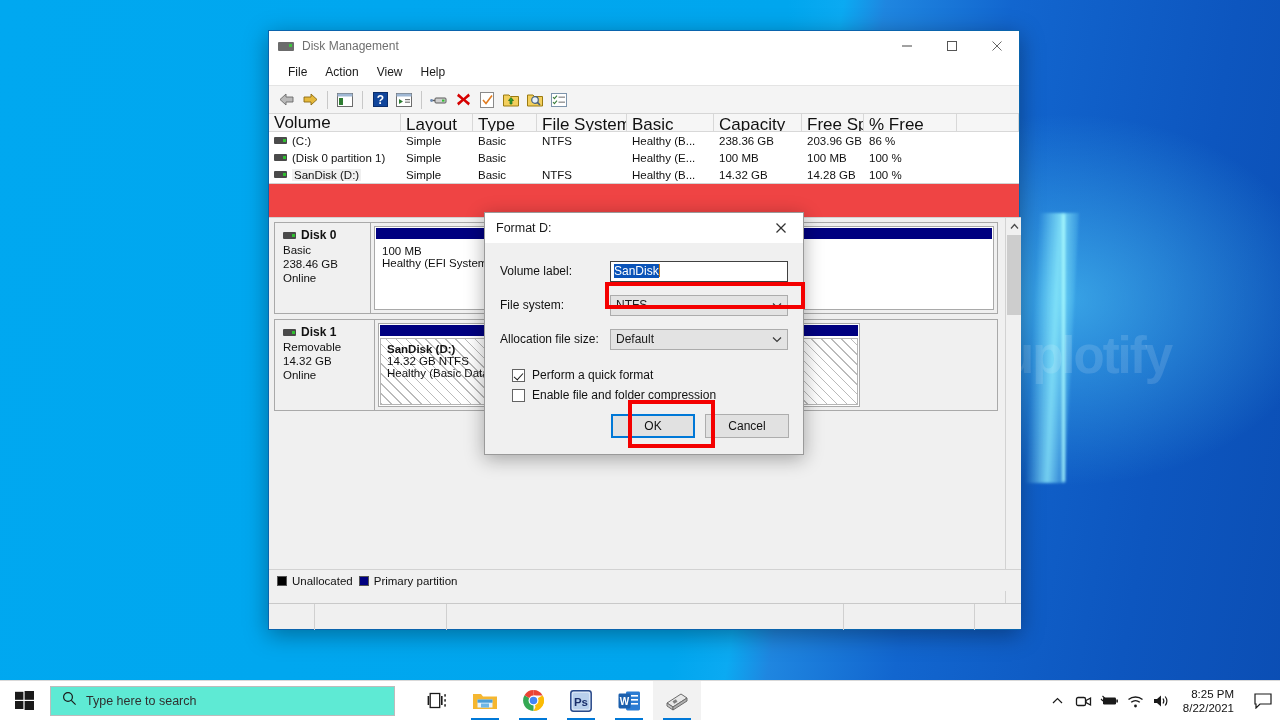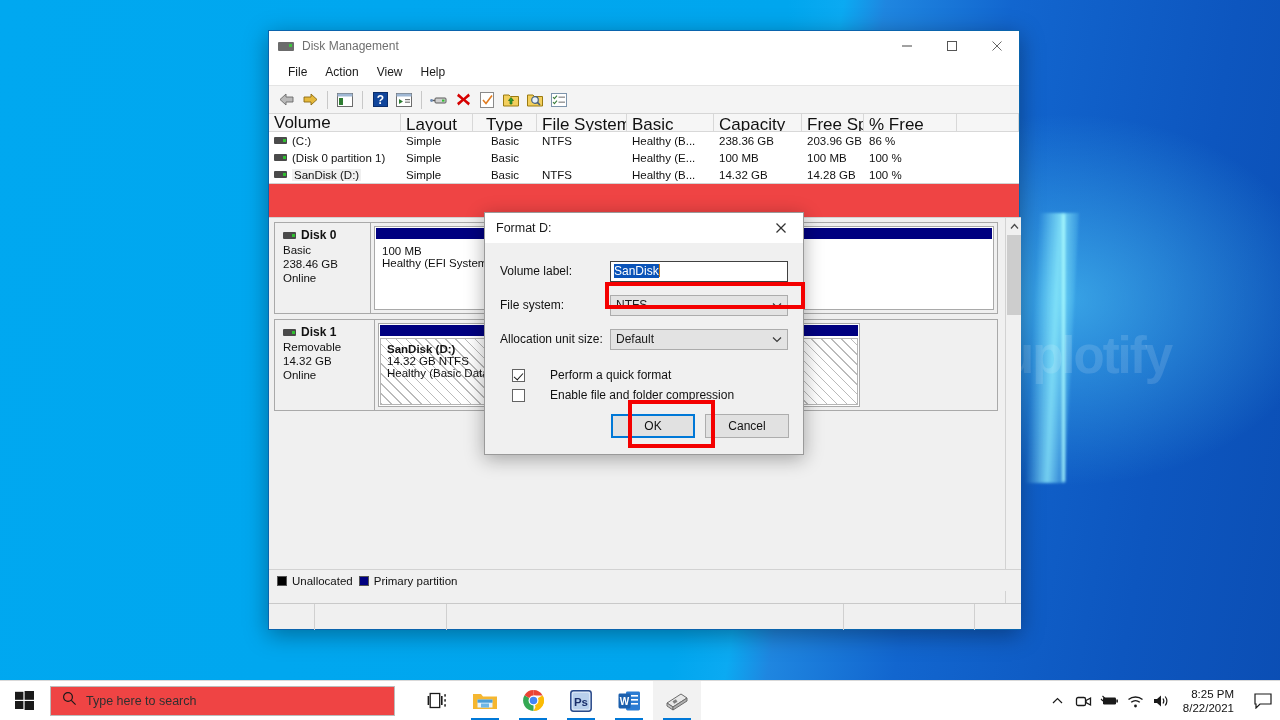--- a/index.html
+++ b/index.html
@@ -103,21 +103,21 @@
     border-right:1px solid #d8d8d8;
     overflow:hidden; white-space:nowrap;
   }
   .vol-row { display:flex; height:17px; align-items:center; }
   .vol-row > div {
     font-size:11.5px; color:#111; padding:0 5px;
     overflow:hidden; white-space:nowrap;
   }
   .vol-c0 { width:132px; display:flex; align-items:center; gap:5px; }
   .vol-c1 { width:72px; }
-  .vol-c2 { width:64px;text-align:center; }
+  .vol-c2 { width:64px; }
   .vol-c3 { width:90px; }
   .vol-c4 { width:87px; }
   .vol-c5 { width:88px; }
   .vol-c6 { width:62px; }
   .vol-c7 { width:93px; }
   .vol-c8 { width:62px; }
   .drive-glyph { width:13px; height:7px; background:#4a4a4a; border-radius:1px; position:relative; flex:none; }
   .drive-glyph::after { content:''; position:absolute; right:1px; top:2px; width:3px; height:3px; background:#2fbf2f; }
   .sel-label { background:#f0f0f0; padding:0 2px; }
 
@@ -208,21 +208,21 @@
     font-size:12px; color:#000; padding:0 3px; line-height:19px;
   }
   #vol-label-input .sel { background:#0a53b8; color:#ffffff; }
   #vol-label-input .caret { display:inline-block; width:1px; height:13px; background:#d07d12; vertical-align:-2px; }
   .combo {
     width:178px; height:21px; border:1px solid #acacac; background:#e3e3e3;
     display:flex; align-items:center; justify-content:space-between;
     padding:0 5px 0 5px; font-size:12px; color:#1a1a1a;
   }
   .combo .chev { color:#3a3a3a; font-size:10px; }
-  .cb-row { display:flex; align-items:center; gap:25px; margin-top:6px;padding-left:12px; }
+  .cb-row { display:flex; align-items:center; gap:7px; margin-top:6px;padding-left:12px; }
   .cbx { width:13px; height:13px; border:1px solid #636363; background:#ffffff; position:relative; flex:none; }
   .cbx.checked::after {
     content:''; position:absolute; left:3px; top:1px;
     width:4px; height:8px; border:solid #1a1a1a; border-width:0 1.5px 1.5px 0;
     transform:rotate(42deg);
   }
   .cb-label { font-size:12px; color:#111; }
   #dlg-buttons {
     position:absolute; left:0; bottom:16px; width:320px;
     display:flex; justify-content:flex-end; gap:10px; padding-right:16px;
@@ -238,21 +238,21 @@
   }
 
   
   #taskbar {
     position:absolute; left:0; bottom:0; width:1280px; height:40px;
     background:#ffffff; border-top:1px solid #d9d9d9;
     display:flex; align-items:center;
   }
   #start-btn { width:48px; height:40px; display:flex; align-items:center; justify-content:center; }
   #search-box {
-    width:345px; height:30px; background:#ef4444; border:1px solid #bcbcbc;
+    width:345px; height:30px; background:#5eead4; border:1px solid #bcbcbc;
     display:flex; align-items:center; gap:9px; padding-left:11px; margin-left:2px;
   }
   #search-placeholder { font-size:12.5px; color:#303030; }
   .tb-app { width:48px; height:40px; display:flex; align-items:center; justify-content:center; position:relative; }
   .tb-app.active { background:#f2f2f2; }
   .tb-underline { position:absolute; bottom:0; left:10px; width:28px; height:3px; background:#0078d7; }
   #tray { position:absolute; right:0; top:0; height:40px; display:flex; align-items:center; gap:0; }
   .tray-ico { width:26px; height:40px; display:flex; align-items:center; justify-content:center; color:#1a1a1a; }
   #clock { display:flex; flex-direction:column; align-items:flex-end; justify-content:center; height:40px; padding:0 12px 0 8px; }
   #clock div { font-size:11.5px; color:#111; line-height:14px; }
@@ -552,21 +552,21 @@
           <span class="chev">
             <svg width="10" height="7" viewBox="0 0 10 7">
                 <path d="M1 1.5 L5 5.5 L9 1.5" fill="none" stroke="#3a3a3a" stroke-width="1.2"></path>
               </svg>
           </span>
         </div>
       </div>
     </div>
 
     <div class="fld-row" style="margin-top:6px">
-      <div class="fld-label">Allocation unit size:</div>
+      <div class="fld-label">Allocation file size:</div>
       <div class="fld-ctrl">
         <div class="combo">
           <span>Default</span>
           <span class="chev">
             <svg width="10" height="7" viewBox="0 0 10 7">
                 <path d="M1 1.5 L5 5.5 L9 1.5" fill="none" stroke="#3a3a3a" stroke-width="1.2"></path>
               </svg>
           </span>
         </div>
       </div>

